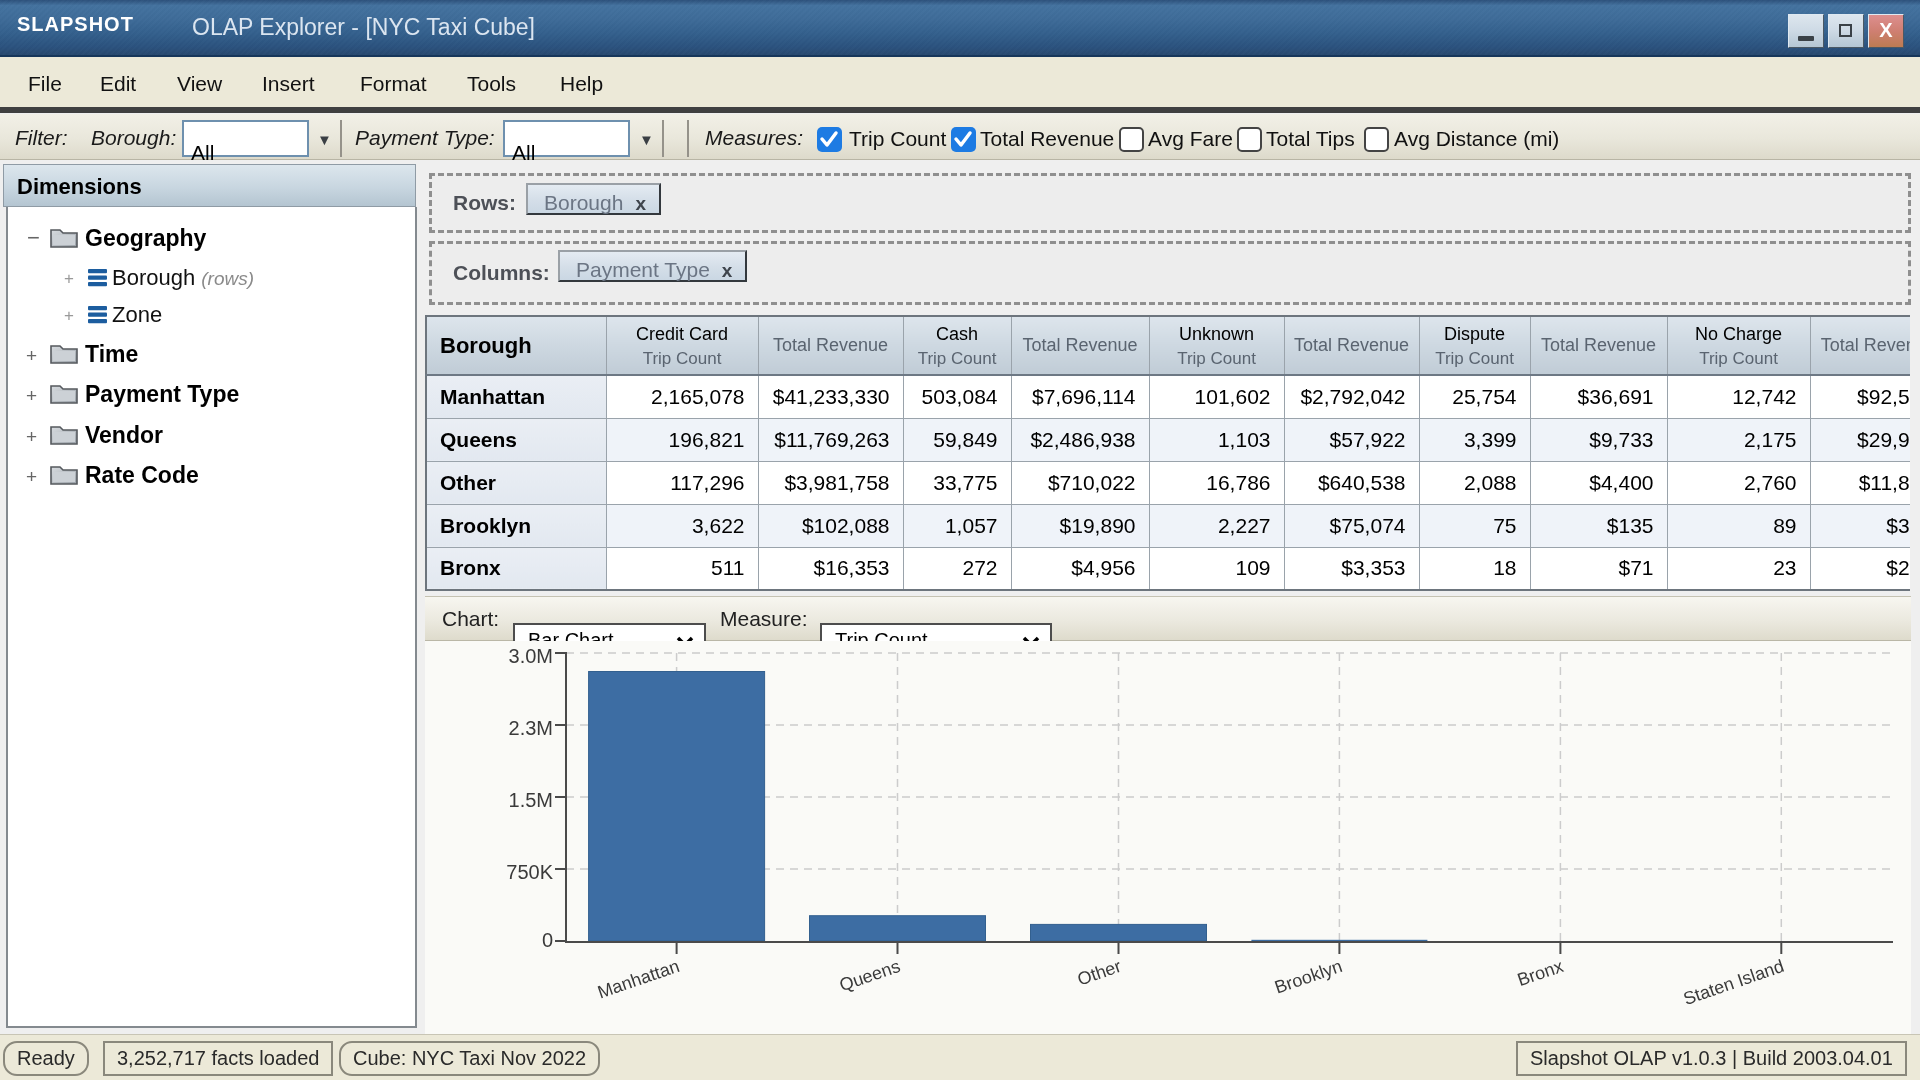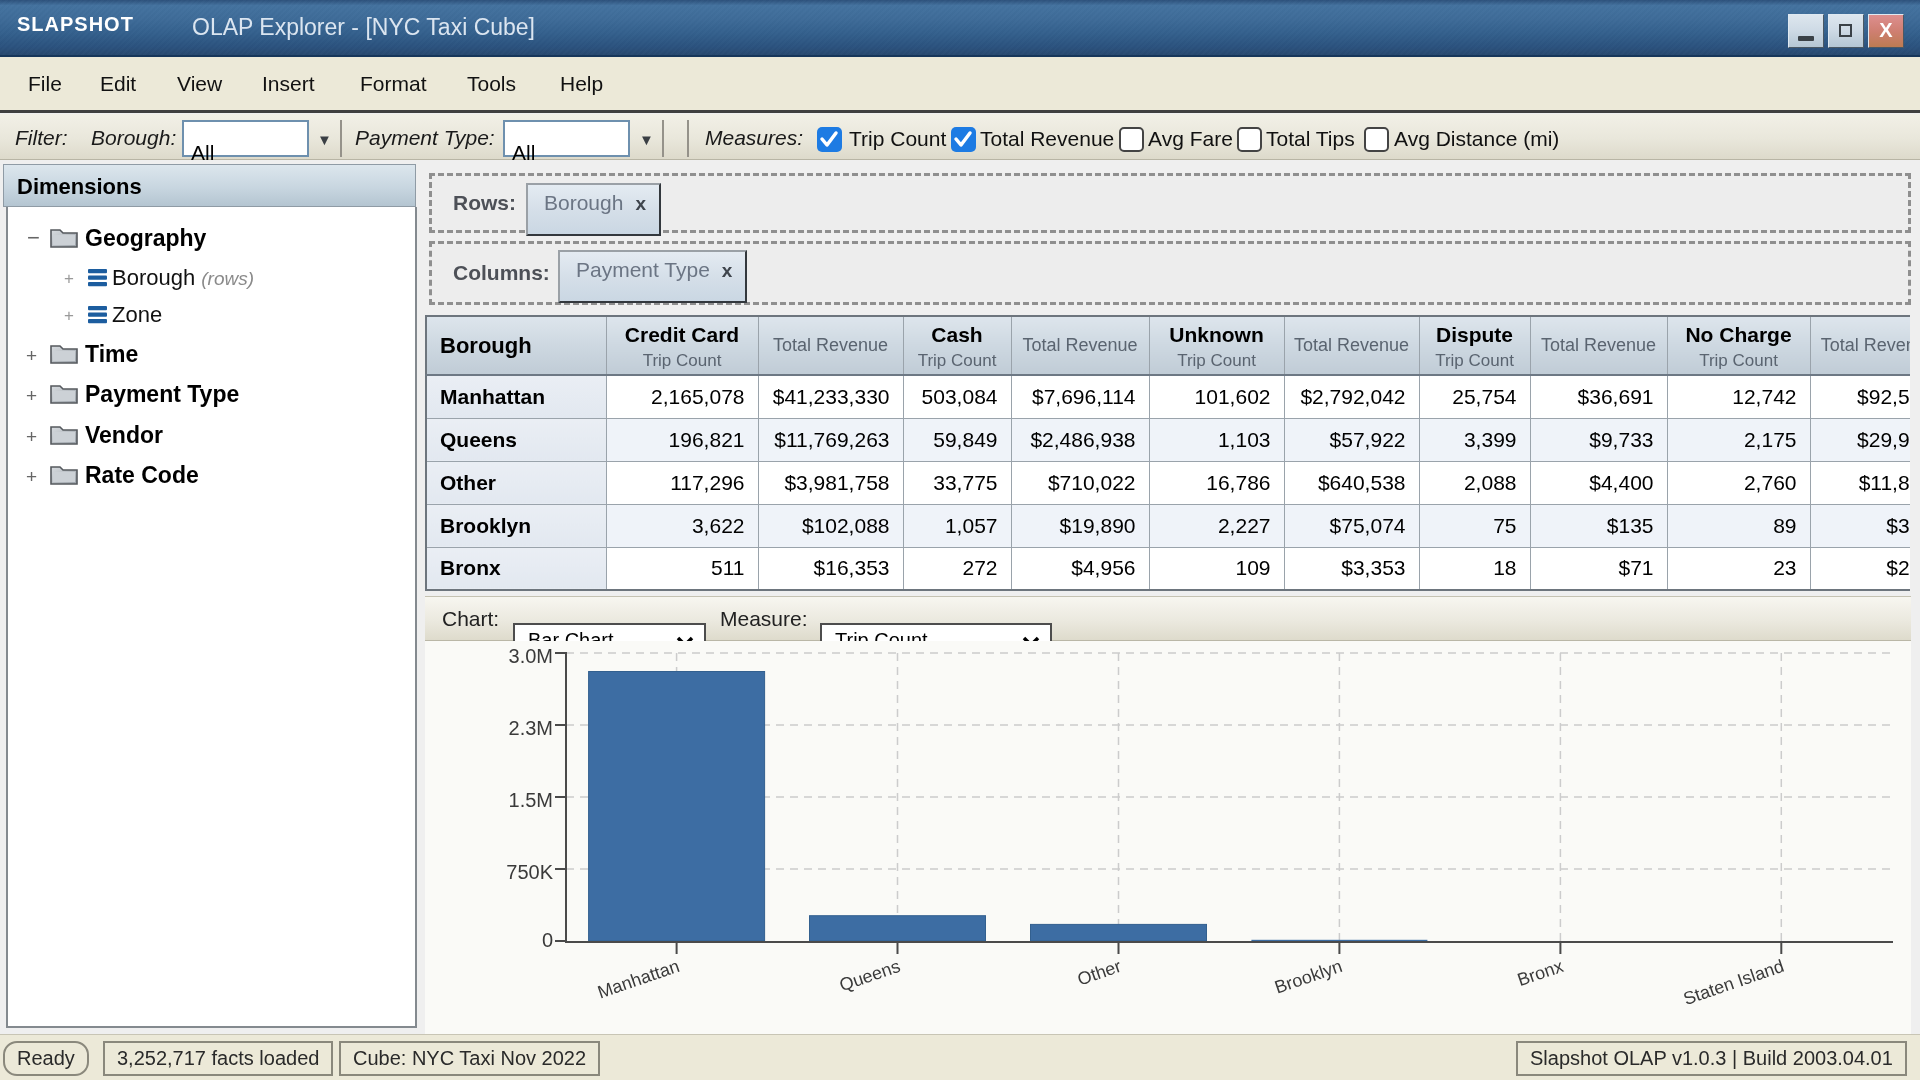--- a/index.html
+++ b/index.html
@@ -19,21 +19,21 @@
 .winbtn { position:absolute; top:14px; width:36px; height:34px; border:1px solid #6a7886;
   border-top-color:#dfe9f1; border-left-color:#dfe9f1; border-right-color:#4a5864; border-bottom-color:#4a5864; }
 .winbtn.b1 { left:1788px; background:linear-gradient(180deg,#dde6ee 0%,#cfdbe6 45%,#b4c6d4 100%); }
 .winbtn.b2 { left:1828px; background:linear-gradient(180deg,#dde6ee 0%,#cfdbe6 45%,#b4c6d4 100%); }
 .winbtn.b3 { left:1868px; background:linear-gradient(180deg,#dd8f8f 0%,#cf7f72 50%,#bc7b52 100%); }
 .minbar { position:absolute; left:9px; bottom:6px; width:16px; height:5px; background:#3a4147; border-radius:1px; }
 .maxbox { position:absolute; left:10px; top:9px; width:13px; height:13px; border:2px solid #3a4147; background:transparent; }
 .closex { position:absolute; left:0; top:4px; width:100%; text-align:center; color:#ffffff; font-size:20px; font-weight:bold; }
 
 
-#menubar { position:absolute; left:0; top:57px; width:1920px; height:56px; background:#ece9d8; border-bottom:3px solid #404040; }
+#menubar { position:absolute; left:0; top:57px; width:1920px; height:56px; background:#ece9d8; border-bottom:6px solid #404040; }
 #menubar span { position:absolute; top:15px; font-size:21px; color:#111; }
 
 
 #filterbar { position:absolute; left:0; top:114px; width:1920px; height:46px;
   background:linear-gradient(180deg,#f2f0e7 0%,#e9e7db 55%,#dddacb 100%); border-bottom:1px solid #b8b5a5; }
 .flabel { position:absolute; top:12px; font-size:21px; color:#1a1a1a;font-style:italic; }
 .combo { position:absolute; top:6px; width:127px; height:37px; background:#fff; border:2px solid #6e90ae; font-size:21px; color:#000; padding:19px 0 0 7px; }
 .comboarrow { position:absolute; top:17px; font-size:15px; color:#3a3f44; }
 .vsep { position:absolute; top:6px; width:2px; height:37px; background:#95928a; }
 .cb { position:absolute; top:13px; width:25px; height:25px; border-radius:5px; }
@@ -47,31 +47,31 @@
   background:linear-gradient(180deg,#dce6ed 0%,#c8d6e0 55%,#b4c5d1 100%);
   border:1px solid #8f9ba5; border-bottom:1px solid #8f9ba5; }
 #dimhead span { position:absolute; left:13px; top:9px; font-size:22px; font-weight:bold; color:#000; }
 #tree { position:absolute; left:6px; top:207px; width:411px; height:821px; background:#fff; border:2px solid #848a8f; border-top:none; }
 
 
 .dz { position:absolute; left:429px; width:1482px; background:#ededed; border:3px dashed #8f8f8f; }
 #dzrows { top:173px; height:60px; }
 #dzcols { top:241px; height:64px; }
 .dzlabel { position:absolute; left:21px; font-size:21px; font-weight:bold; color:#4d5057; }
-.pill { position:absolute; height:53px; background:linear-gradient(180deg,#e4ebf2 0%,#d4dee8 55%,#cad7e3 100%);
+.pill { position:absolute; height:32px; background:linear-gradient(180deg,#e4ebf2 0%,#d4dee8 55%,#cad7e3 100%);
   border:2px solid; border-color:#9aa0a6 #33383d #33383d #9aa0a6; font-size:21px; color:#6b7584; padding:6px 13px 0 16px; }
 .pill b { color:#3f454d; font-size:19px; margin-left:12px; }
 
 
 #tablewrap { position:absolute; left:425px; top:315px; width:1485px; height:276px; overflow:hidden; }
 table { border-collapse:collapse; table-layout:fixed; width:1521px; border:2px solid #6d757d; }
 td, th { border:1px solid #9aa3ab; overflow:hidden; white-space:nowrap; }
 thead th { height:59px; background:linear-gradient(180deg,#dde5ec 0%,#cfd9e2 45%,#c0ccd6 100%); border-bottom:2px solid #6d7884; }
 th.bname { font-size:22px; font-weight:bold; text-align:left; padding-left:13px; vertical-align:middle; }
-.h2 div.l1 { font-size:21px; font-weight:bold; color:#000; margin-top:2px; }
+.h2 div.l1 { font-size:18px; font-weight:normal; color:#000; margin-top:2px; }
 .h2 div.l2 { font-size:17px; font-weight:normal; color:#5a6470; margin-top:4px; }
 .h1 { font-size:18px; font-weight:normal; color:#5a6470; }
 tbody td { height:43px; font-size:21px; text-align:right; padding-right:13px; color:#000; }
 tbody td.rowhead { font-weight:bold; text-align:left; padding-left:13px; font-size:21px; }
 tbody tr.odd td.rowhead, tbody tr.even td.rowhead { background:linear-gradient(180deg,#eaeef4 0%,#e2e8f0 100%); }
 tbody tr.odd td { background:#fff; }
 tbody tr.even td { background:#eff3f9; }
 
 
 
@@ -406,15 +406,15 @@
     <text transform="translate(918.4,330) rotate(-19)">Brooklyn</text>
     <text transform="translate(1139.4,330) rotate(-19)">Bronx</text>
     <text transform="translate(1360.3,330) rotate(-19)">Staten Island</text>
   </g>
 </svg>
 </div>
 
 <div id="statusbar">
   <div class="spanel" style="left:3px;border-radius:14px;">Ready</div>
   <div class="spanel" style="left:103px;">3,252,717 facts loaded</div>
-  <div class="spanel" style="left:339px;">Cube: NYC Taxi Nov 2022</div>
+  <div class="spanel" style="left:339px;border-radius:13px;">Cube: NYC Taxi Nov 2022</div>
   <div class="spanel" style="left:1516px;">Slapshot OLAP v1.0.3 | Build 2003.04.01</div>
 </div>
 
 </body></html>

